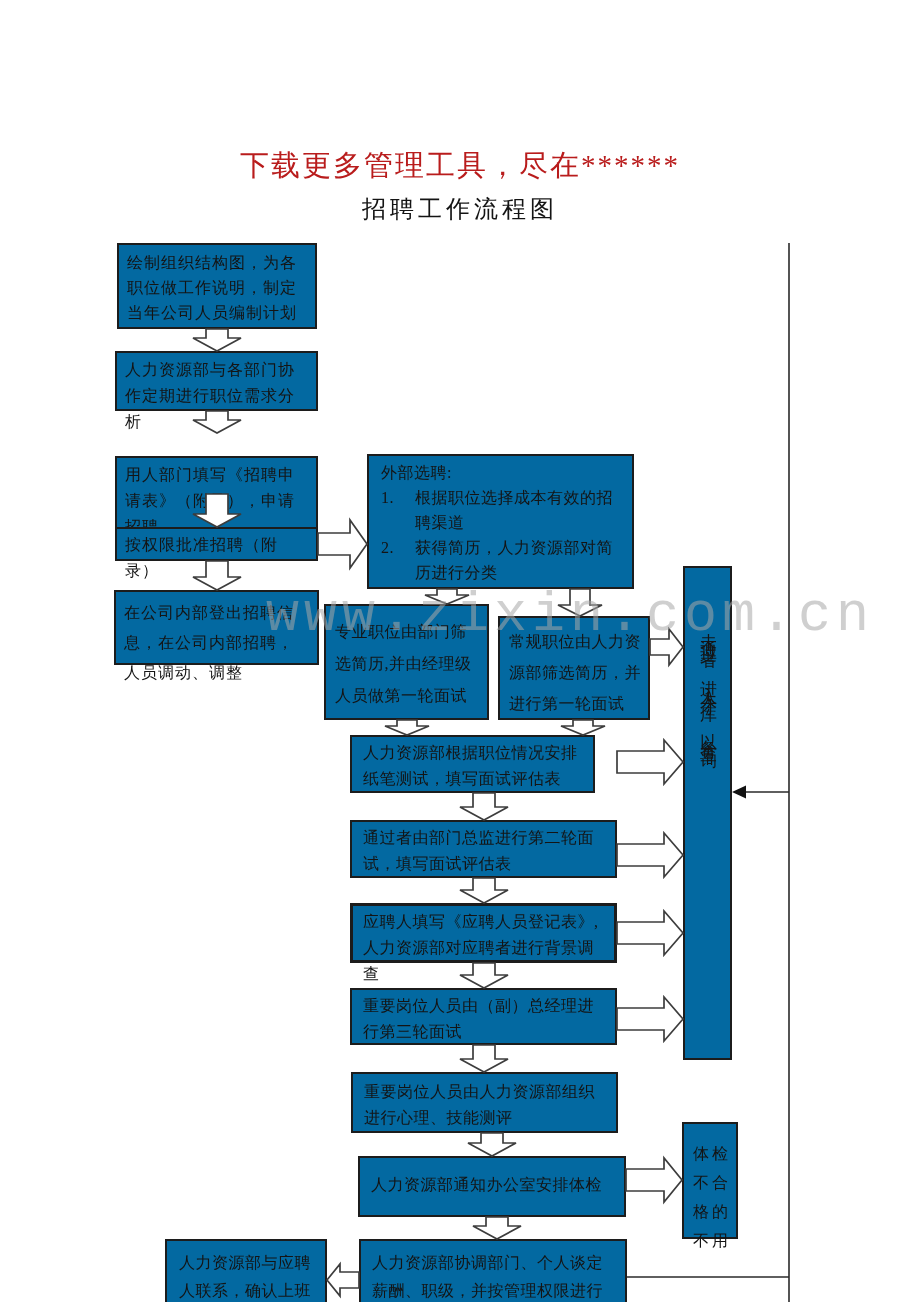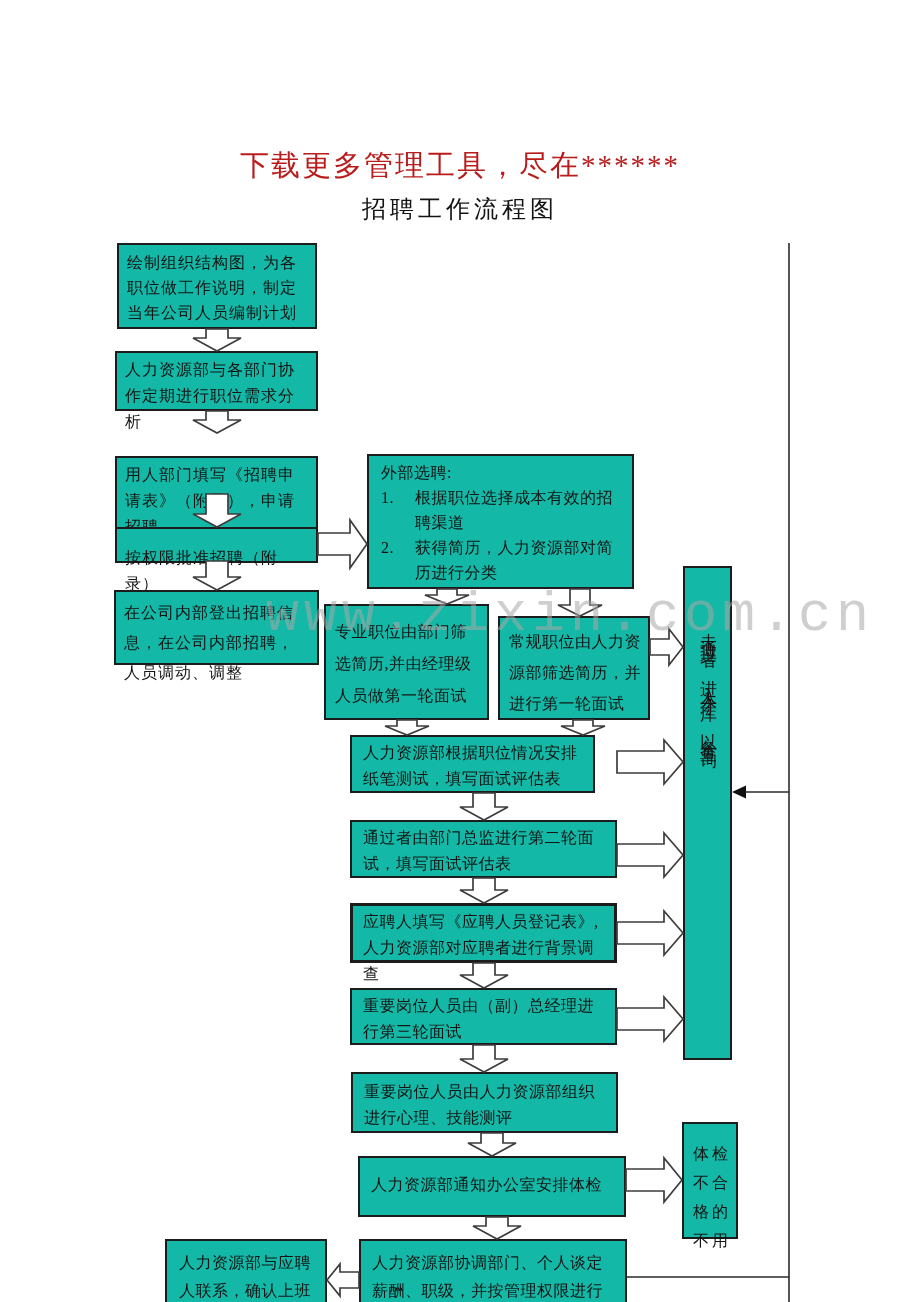--- a/index.html
+++ b/index.html
@@ -2,21 +2,21 @@
 <html><head>
 <meta charset="utf-8">
 <style>
   html,body{margin:0;padding:0;background:#fff;}
   #stage{position:relative;width:920px;height:1302px;background:#ffffff;overflow:hidden;
          font-family:"Liberation Serif","DejaVu Serif",serif;color:#141414;}
   .banner{position:absolute;left:0;top:146px;width:920px;text-align:center;
           color:#b91c1c;font-size:29px;letter-spacing:2px;z-index:3;}
   .doc-title{position:absolute;left:0;top:193px;width:920px;text-align:center;
           font-size:24px;letter-spacing:4px;z-index:3;}
-  .node{position:absolute;background:#14b8a6;border:2px solid #1c1c1c;box-sizing:border-box;
+  .node{position:absolute;background:#0369a1;border:2px solid #1c1c1c;box-sizing:border-box;
         font-size:16px;line-height:26px;letter-spacing:1px;padding:4px 8px;z-index:2;}
   .arrows{position:absolute;left:0;top:0;z-index:4;pointer-events:none;}
   .watermark{position:absolute;left:266px;top:584px;z-index:6;white-space:nowrap;
         font-family:Liberation Mono, monospace;font-size:55px;
         letter-spacing:5px;color:rgba(168,168,168,0.55);}
   .li{display:flex;}
   .li .num{width:34px;flex:0 0 34px;}
   .li .itxt{flex:1;}
   .vtext{writing-mode:vertical-lr;text-orientation:upright;}
 </style>
@@ -27,21 +27,21 @@
 
   <div class="banner">下载更多管理工具，尽在******</div>
   <div class="doc-title">招聘工作流程图</div>
 
   <div class="node" style="left:117px;top:243px;width:200px;height:86px;padding:5px 8px;line-height:25px;">绘制组织结构图，为各职位做工作说明，制定当年公司人员编制计划</div>
 
   <div class="node" style="left:115px;top:351px;width:203px;height:60px;">人力资源部与各部门协作定期进行职位需求分析</div>
 
   <div class="node" style="left:115px;top:456px;width:203px;height:76px;">用人部门填写《招聘申请表》（附录），申请招聘</div>
 
-  <div class="node" style="left:115px;top:527px;width:203px;height:34px;padding:16px 8px;">按权限批准招聘（附录）</div>
+  <div class="node" style="left:115px;top:527px;width:203px;height:34px;padding:3px 8px;">按权限批准招聘（附录）</div>
 
   <div class="node" style="left:114px;top:590px;width:205px;height:75px;padding:6px 8px;line-height:30px;">在公司内部登出招聘信息，在公司内部招聘，人员调动、调整</div>
 
   <div class="node" style="left:367px;top:454px;width:267px;height:135px;padding:4px 8px 4px 12px;line-height:25px;letter-spacing:0.5px;">
     <div>外部选聘:</div>
     <div class="li">
       <span class="num">1.</span>
       <span class="itxt">根据职位选择成本有效的招聘渠道</span>
     </div>
     <div class="li">

